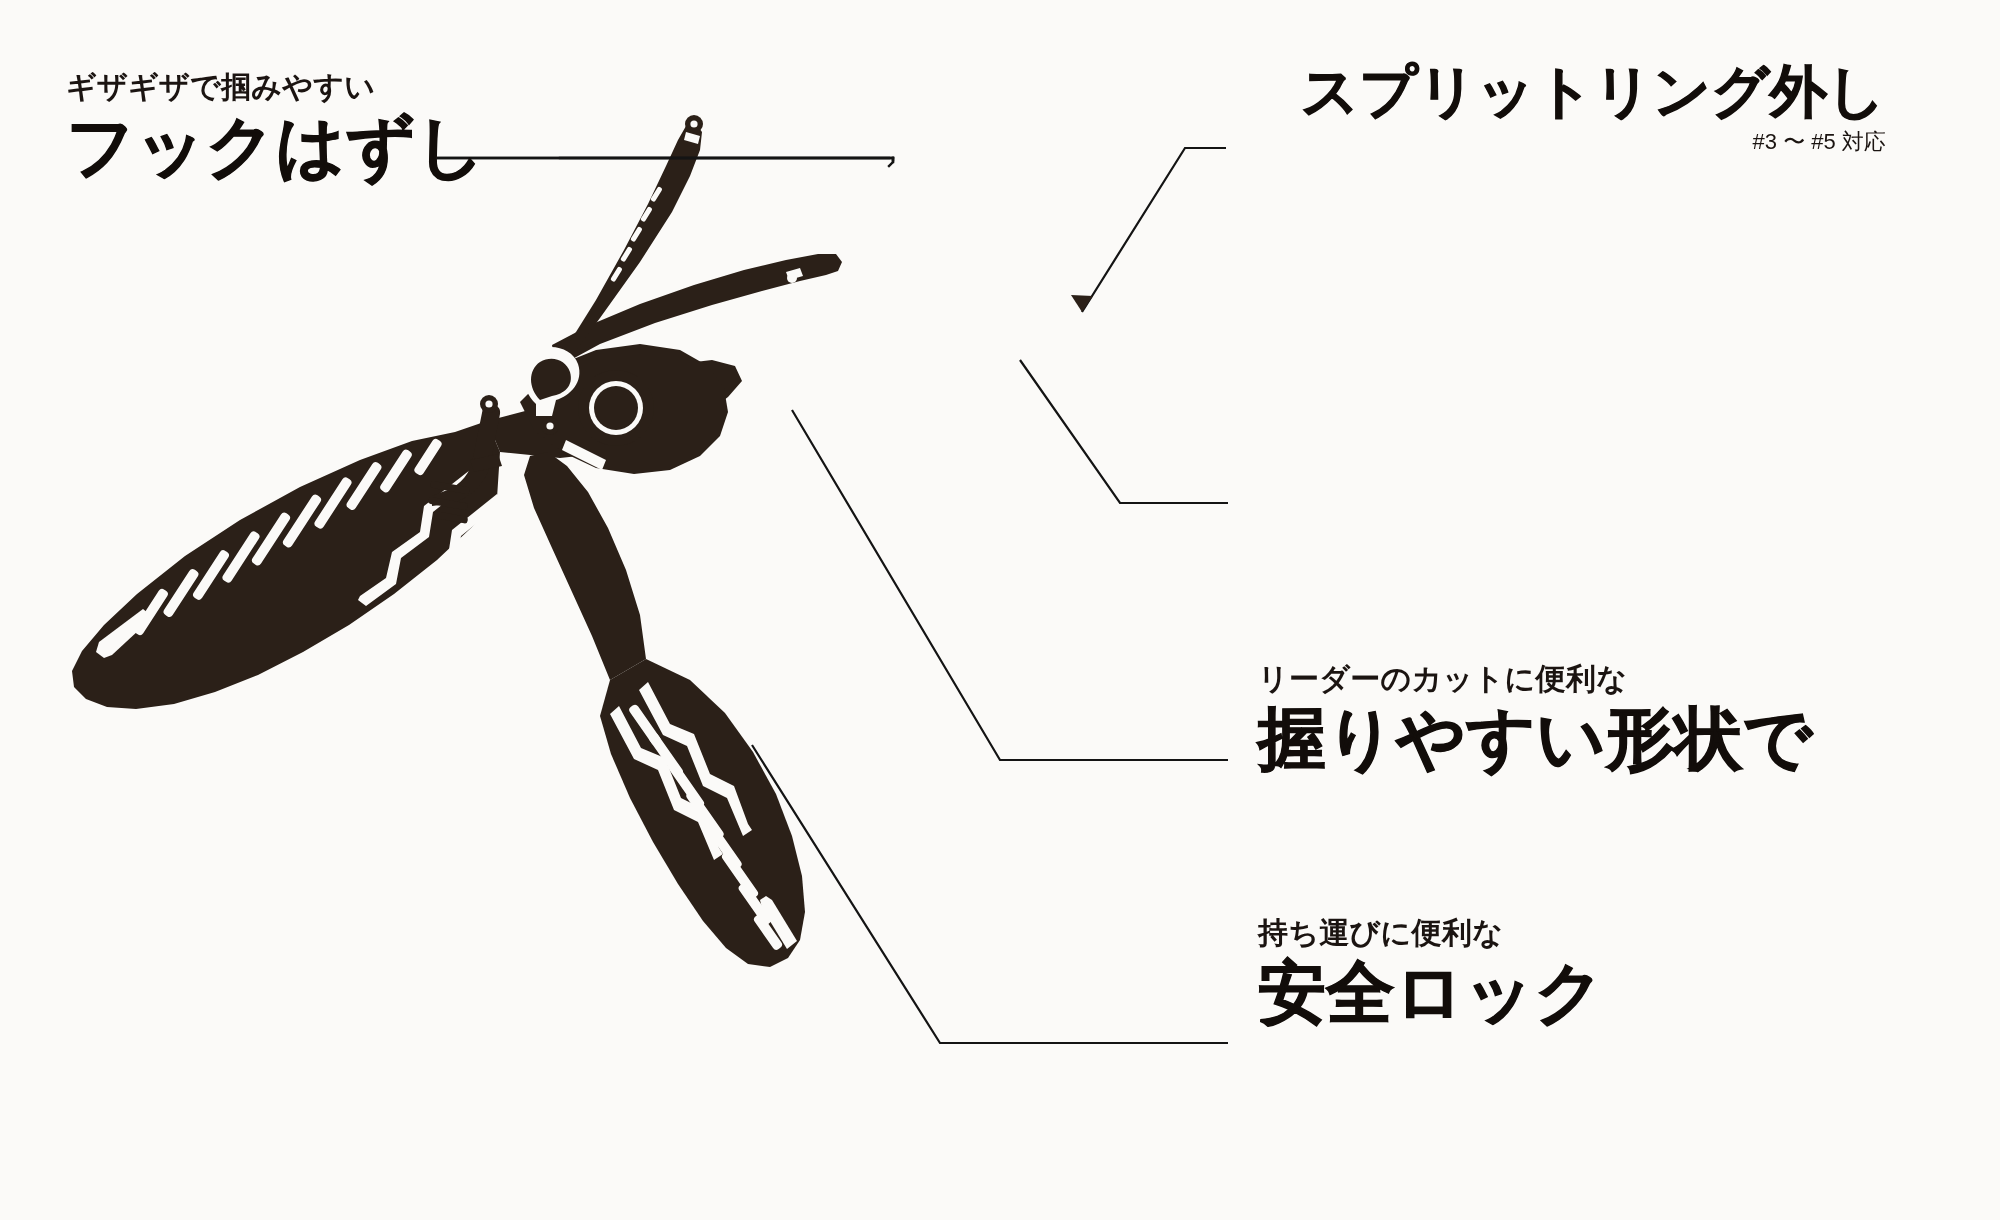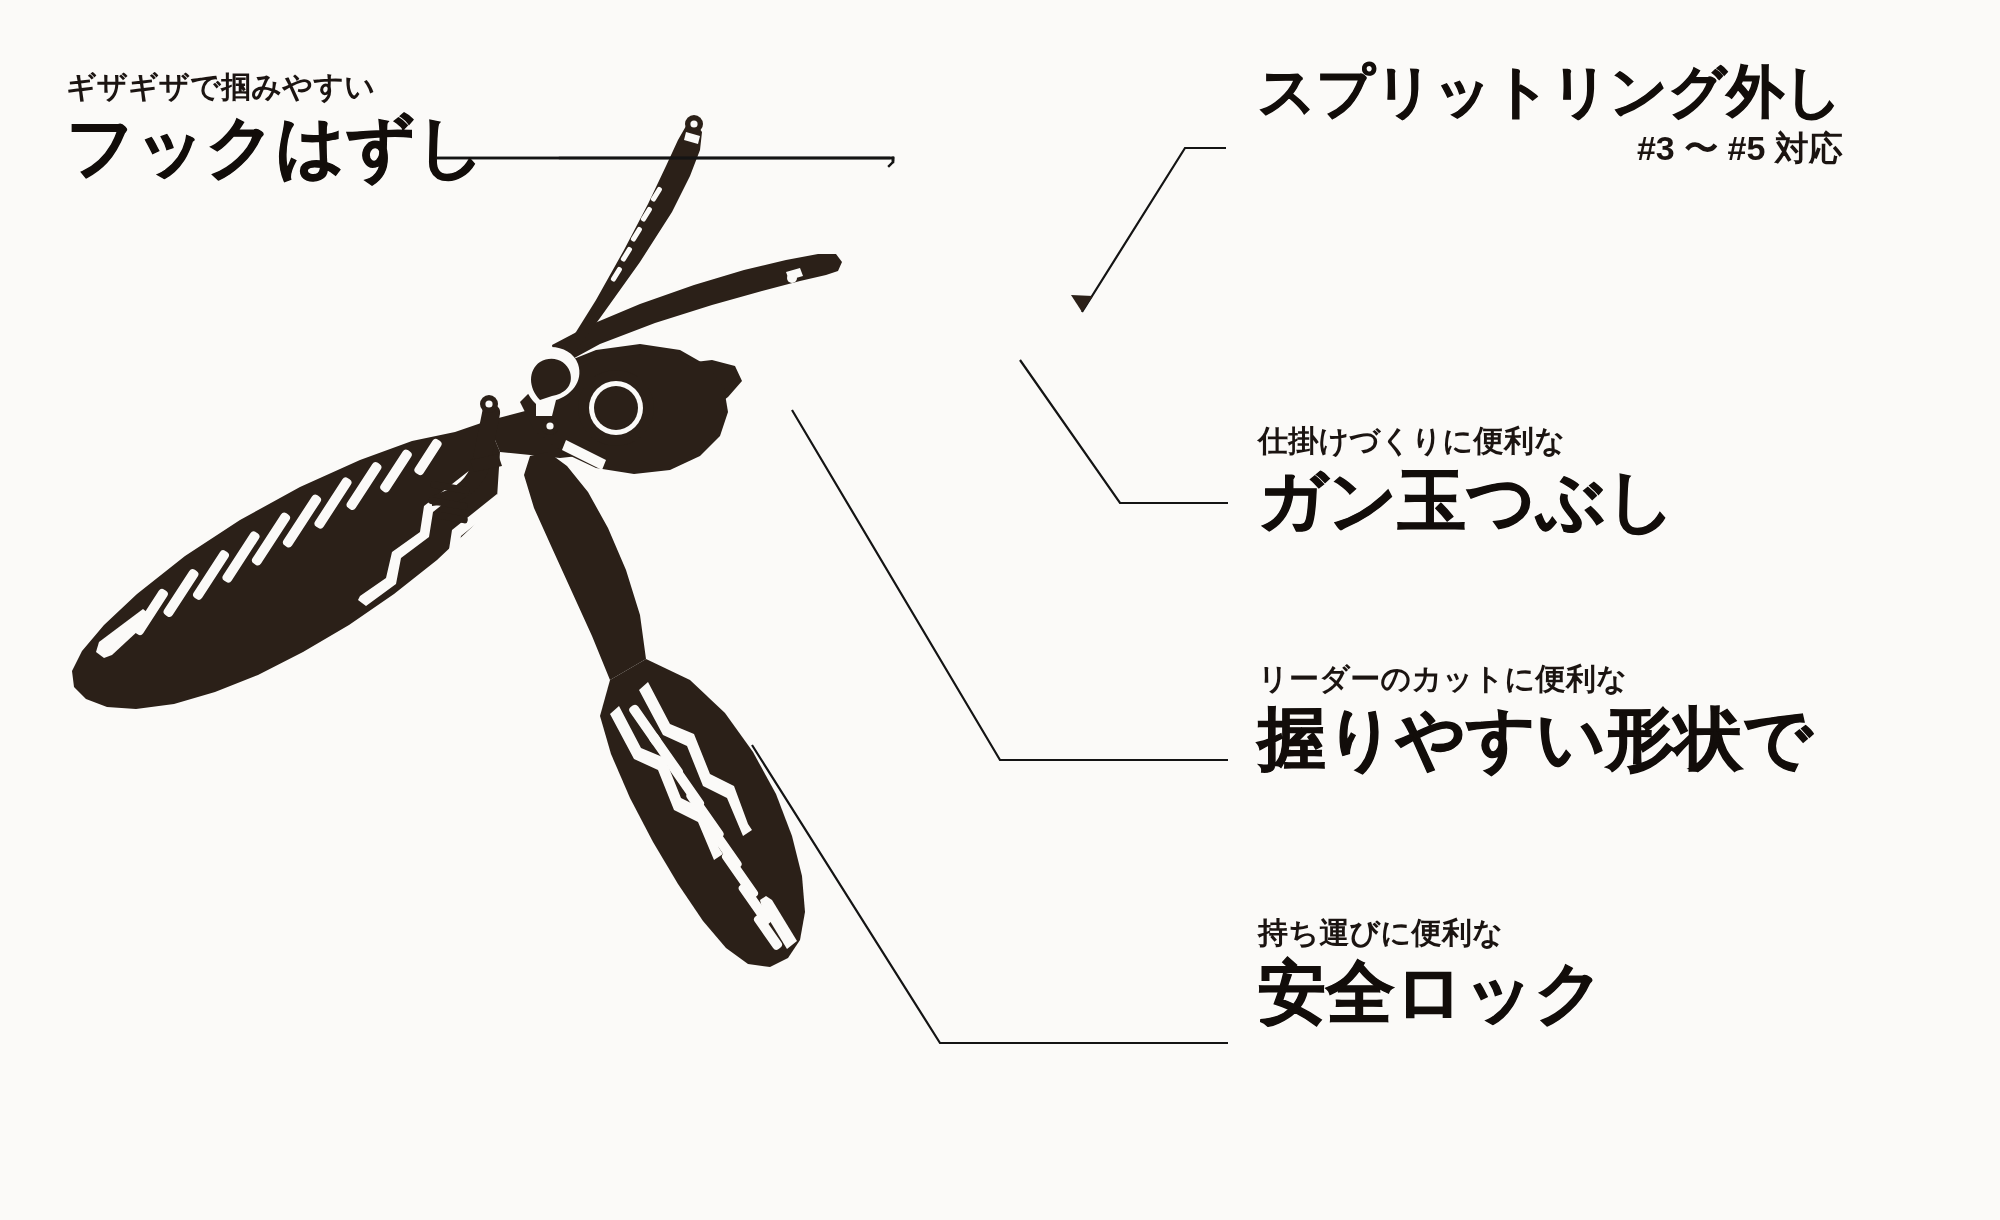--- a/index.html
+++ b/index.html
@@ -28,38 +28,38 @@
     font-size:68px;
     font-weight:900;
     letter-spacing:0.005em;
     line-height:1.05;
     color:#120d0a;
     white-space:nowrap;
     margin:0;
     -webkit-text-stroke:1.1px #120d0a;
   }
   .callout .note{
-    font-size:34px;
-    font-weight:700;
+    font-size:22px;
+    font-weight:400;
     line-height:1.1;
     color:#1b1411;
     white-space:nowrap;
     margin-top:8px;
   }
   .callout.right{text-align:left;}
   .callout.right .note{text-align:right;}
 
   
   #c-hook      {left:66px;  top:70px;}
   #c-split     {left:1258px;top:62px;}
   #c-shot      {left:1258px;top:424px;}
   #c-cutter    {left:1258px;top:662px;}
   #c-lock      {left:1258px;top:916px;}
 
-  #c-split .main{font-size:57px;}
+  #c-split .main{font-size:57px;margin-left:43px;}
   #c-split .sub{font-size:29px;}
 
   
   svg.layer{position:absolute;left:0;top:0;width:2000px;height:1220px;}
   .ink{fill:#2b2018;}
   .hole{fill:#fbfaf8;}
   .lead{fill:none;stroke:#141414;stroke-width:2.4;stroke-linecap:square;stroke-linejoin:miter;}
   .leadthin{fill:none;stroke:#141414;stroke-width:2.2;}
 </style>
 </head>
@@ -222,24 +222,20 @@
   <div class="callout left" id="c-hook">
     <p class="sub">ギザギザで掴みやすい</p>
     <p class="main">フックはずし</p>
   </div>
 
   <div class="callout right" id="c-split">
     <p class="main">スプリットリング外し</p>
     <p class="note">#3 〜 #5 対応</p>
   </div>
 
-  <div class="callout right" id="c-shot">
-    <p class="sub">仕掛けづくりに便利な</p>
-    <p class="main">ガン玉つぶし</p>
-  </div>
 
   <div class="callout right" id="c-cutter">
     <p class="sub">リーダーのカットに便利な</p>
     <p class="main">握りやすい形状で</p>
   </div>
 
   <div class="callout right" id="c-lock">
     <p class="sub">持ち運びに便利な</p>
     <p class="main">安全ロック</p>
   </div>

